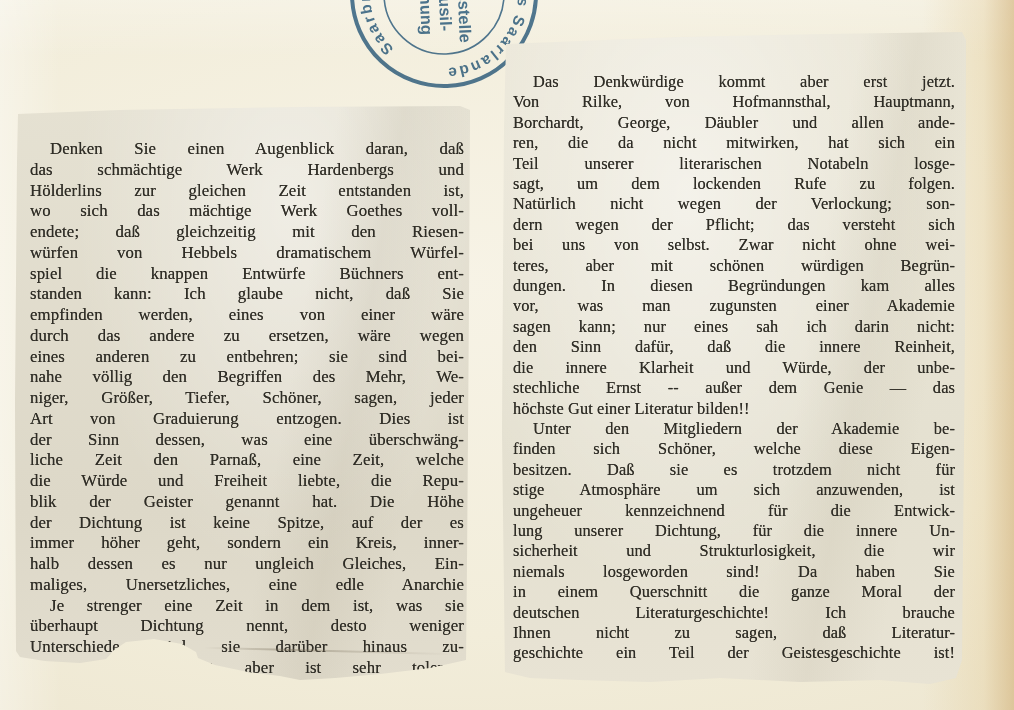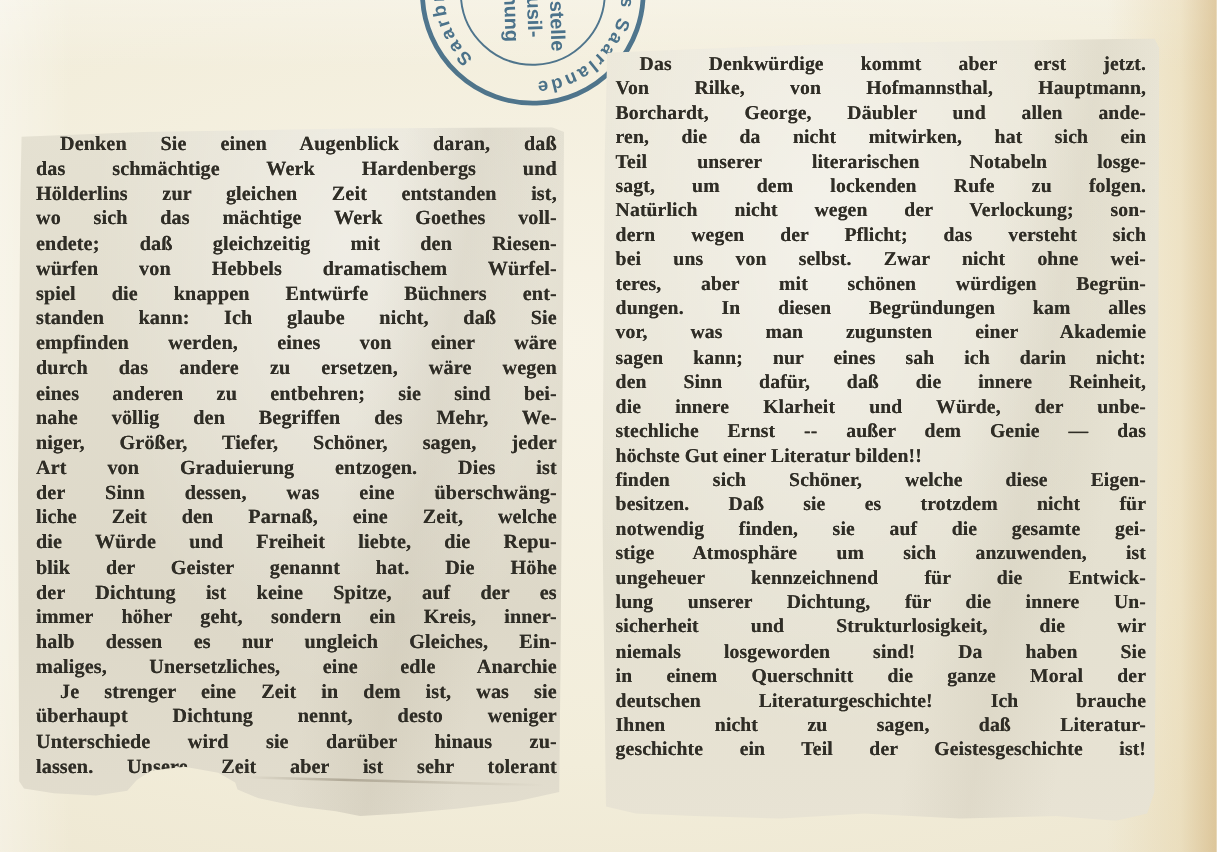--- a/index.html
+++ b/index.html
@@ -42,23 +42,24 @@
     background:
       linear-gradient(100deg, transparent 62%, rgba(148,138,112,.10) 72%, transparent 84%),
       radial-gradient(ellipse at 40% 25%, rgba(255,255,255,.5), transparent 60%),
       linear-gradient(to bottom, #ebe7d8, #e4e0d0 70%, #e8e3d4);
     clip-path:polygon(6px 14px,180px 7px,330px 4px,462px 2px,466px 10px,
       465px 300px,462px 630px,456px 648px,
       430px 654px,380px 650px,300px 652px,220px 648px,150px 652px,80px 650px,30px 648px,
       5px 642px,2px 400px,4px 100px);
   }
   .coltext{
-    position:absolute;color:#2f2d26;font-weight:700;
+    position:absolute;color:#2f2d26;font-weight:400;
     text-shadow:0 0 .5px rgba(47,45,38,.8);
     letter-spacing:.1px;
+    margin-top:29px;
   }
   .coltext.left-col{left:16px;right:8px;top:8px;font-size:16.8px;line-height:20.75px;}
   .coltext.right-col{left:13px;right:13px;top:13px;font-size:16.4px;line-height:20.4px;}
   .tline{text-align:justify;text-align-last:justify;}
   .tline.ind{text-indent:20px;}
   .tline.end{text-align-last:left;}
   .crease{
     position:absolute;left:190px;top:548px;width:250px;height:2px;
     transform:rotate(1.5deg);
     background:linear-gradient(to right, transparent, rgba(125,115,95,.45), rgba(125,115,95,.2), transparent);
@@ -131,23 +132,23 @@
         <div class="tline">dern wegen der Pflicht; das versteht sich</div>
         <div class="tline">bei uns von selbst. Zwar nicht ohne wei-</div>
         <div class="tline">teres, aber mit schönen würdigen Begrün-</div>
         <div class="tline">dungen. In diesen Begründungen kam alles</div>
         <div class="tline">vor, was man zugunsten einer Akademie</div>
         <div class="tline">sagen kann; nur eines sah ich darin nicht:</div>
         <div class="tline">den Sinn dafür, daß die innere Reinheit,</div>
         <div class="tline">die innere Klarheit und Würde, der unbe-</div>
         <div class="tline">stechliche Ernst -- außer dem Genie — das</div>
         <div class="tline end">höchste Gut einer Literatur bilden!!</div>
+        <div class="tline ind">Unter den Mitgliedern der Akademie be-</div>
         <div class="tline">finden sich Schöner, welche diese Eigen-</div>
         <div class="tline">besitzen. Daß sie es trotzdem nicht für</div>
-        <div class="tline">notwendig finden, sie auf die gesamte gei-</div>
         <div class="tline">stige Atmosphäre um sich anzuwenden, ist</div>
         <div class="tline">ungeheuer kennzeichnend für die Entwick-</div>
         <div class="tline">lung unserer Dichtung, für die innere Un-</div>
         <div class="tline">sicherheit und Strukturlosigkeit, die wir</div>
         <div class="tline">niemals losgeworden sind! Da haben Sie</div>
         <div class="tline">in einem Querschnitt die ganze Moral der</div>
         <div class="tline">deutschen Literaturgeschichte! Ich brauche</div>
         <div class="tline">Ihnen nicht zu sagen, daß Literatur-</div>
         <div class="tline">geschichte ein Teil der Geistesgeschichte ist!</div>
       </div>

